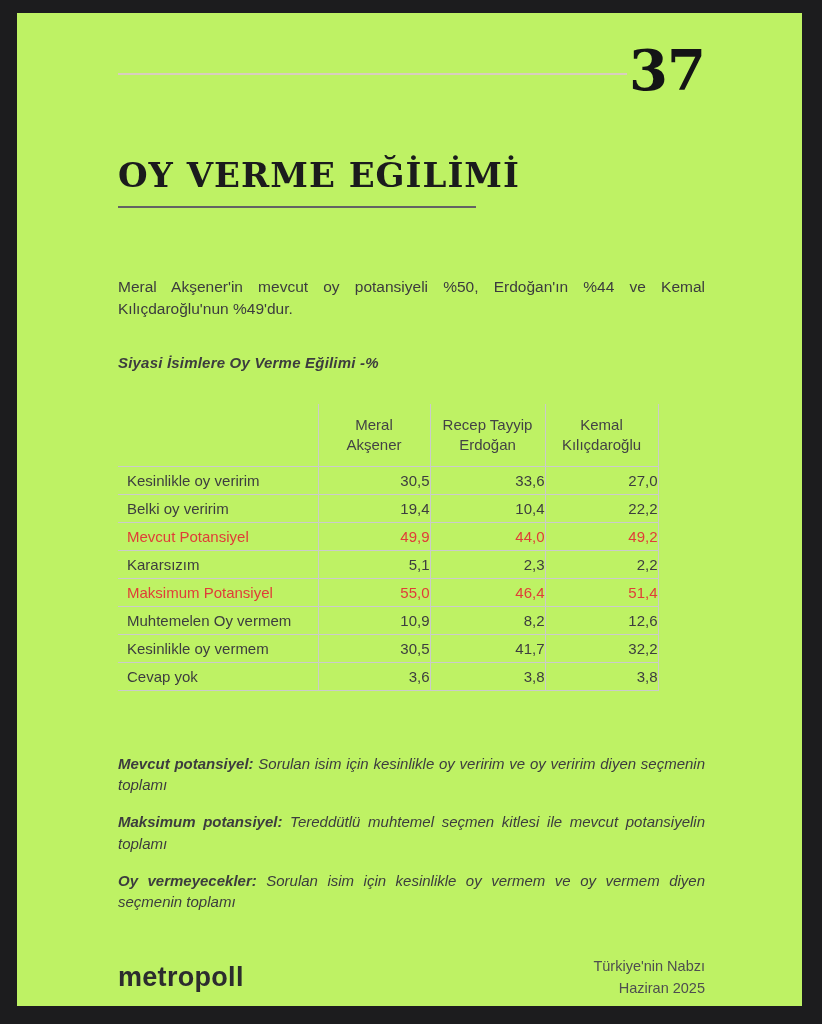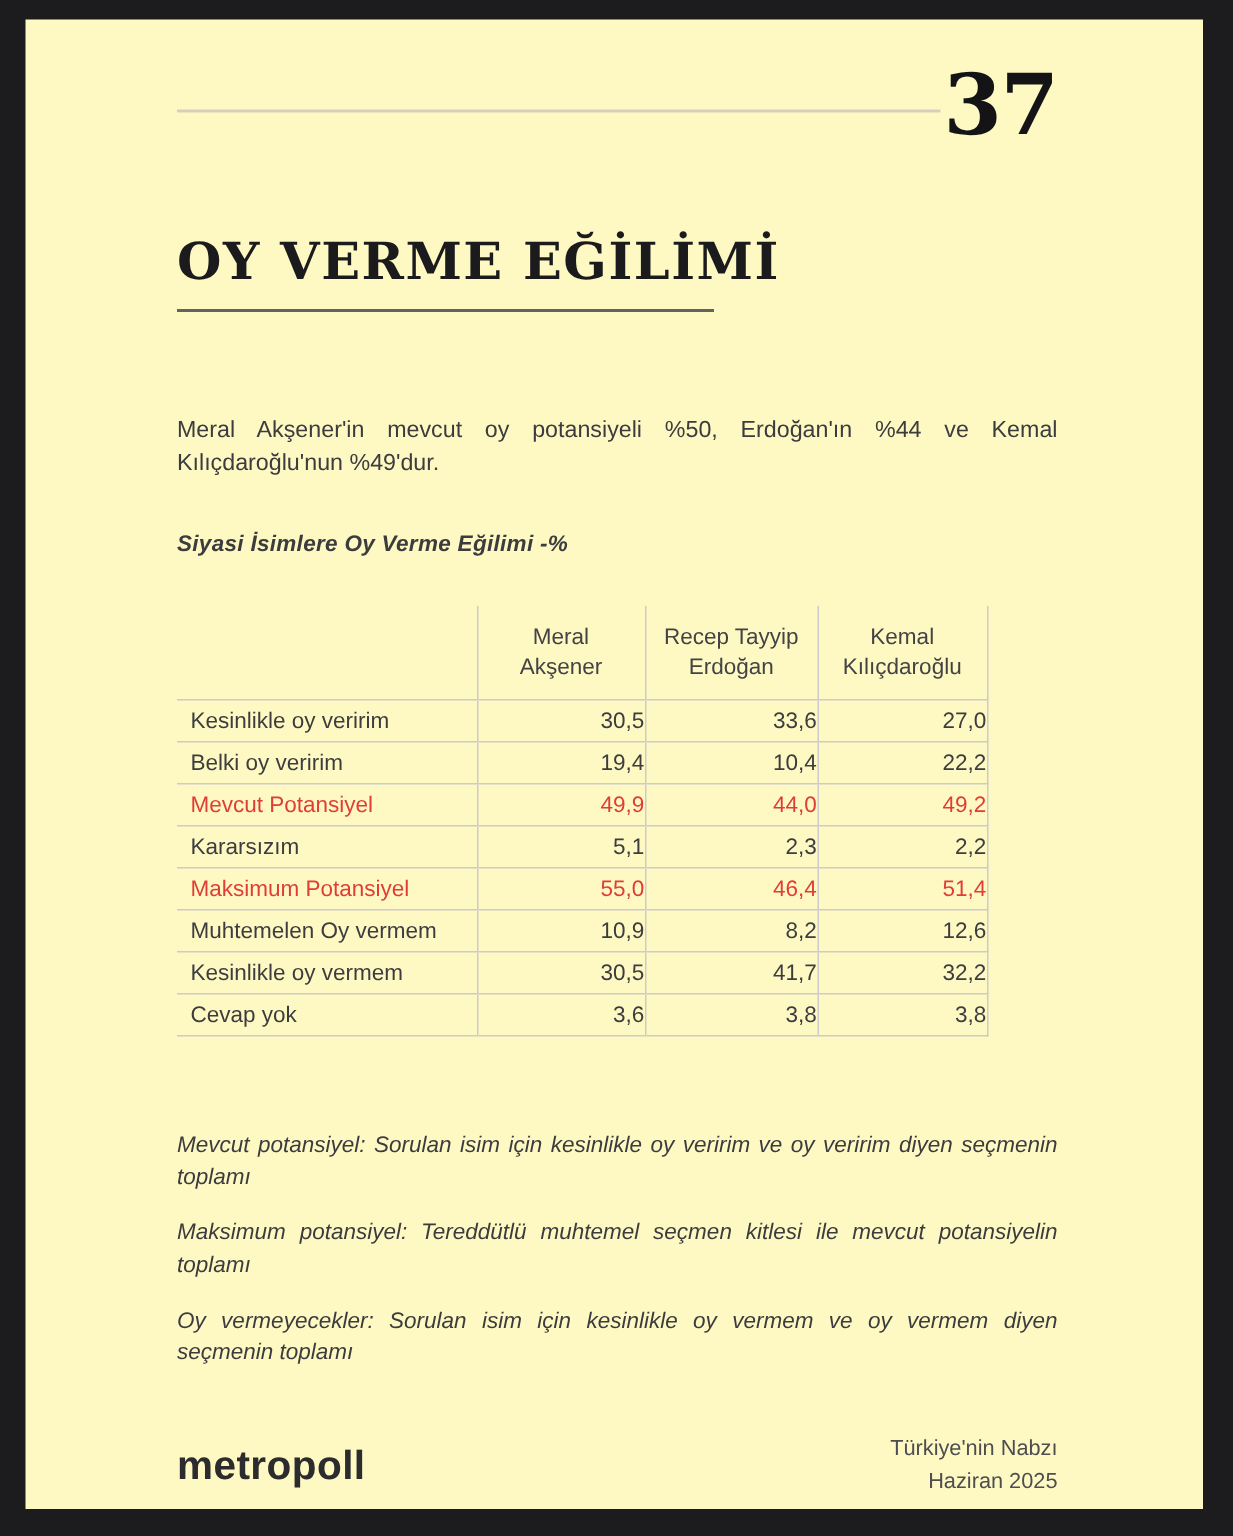--- a/index.html
+++ b/index.html
@@ -6,21 +6,21 @@
   html,body { width:822px; height:1024px; }
   body {
     background:#1c1c1e;
     font-family:"Liberation Sans", sans-serif;
     position:relative;
     overflow:hidden;
   }
   .page {
     position:absolute;
     left:17px; top:13px; right:20px; bottom:18px;
-    background:#fef9c3;
+    background:#bef264;
     padding:0 97px 0 101px;
   }
 
   
   .header-row { margin-top:30px; display:flex; align-items:center; height:54px; }
   .header-rule { flex:1; height:2px; background:#d9cdc0; margin-top:8px; }
   .page-number {
     font-family:"DejaVu Serif", serif;
     font-weight:bold; font-size:56px; line-height:1;
     color:#141416; margin-left:2px; letter-spacing:-1px;
@@ -82,21 +82,21 @@
   table.tendency td.val:last-child { border-right:1px solid #cbcbcb; }
   table.tendency tr.hl td { color:var(--hl, #e03d38); font-weight:normal; }
 
   
   .footnotes { margin-top:62px; width:100%; }
   .footnote {
     font-style:italic; font-size:15px; line-height:1.45;
     color:#3c3c3e; text-align:justify;
     margin-bottom:15px;
   }
-  .footnote b { font-weight:normal; }
+  .footnote b { font-weight:bold; }
 
   
   .footer {
     margin-top:43px;
     display:flex; justify-content:space-between; align-items:center;gap:24px;
   }
   .logo {
     font-size:27px; font-weight:bold; letter-spacing:0.3px;
     color:#2c2c2e;
   }

